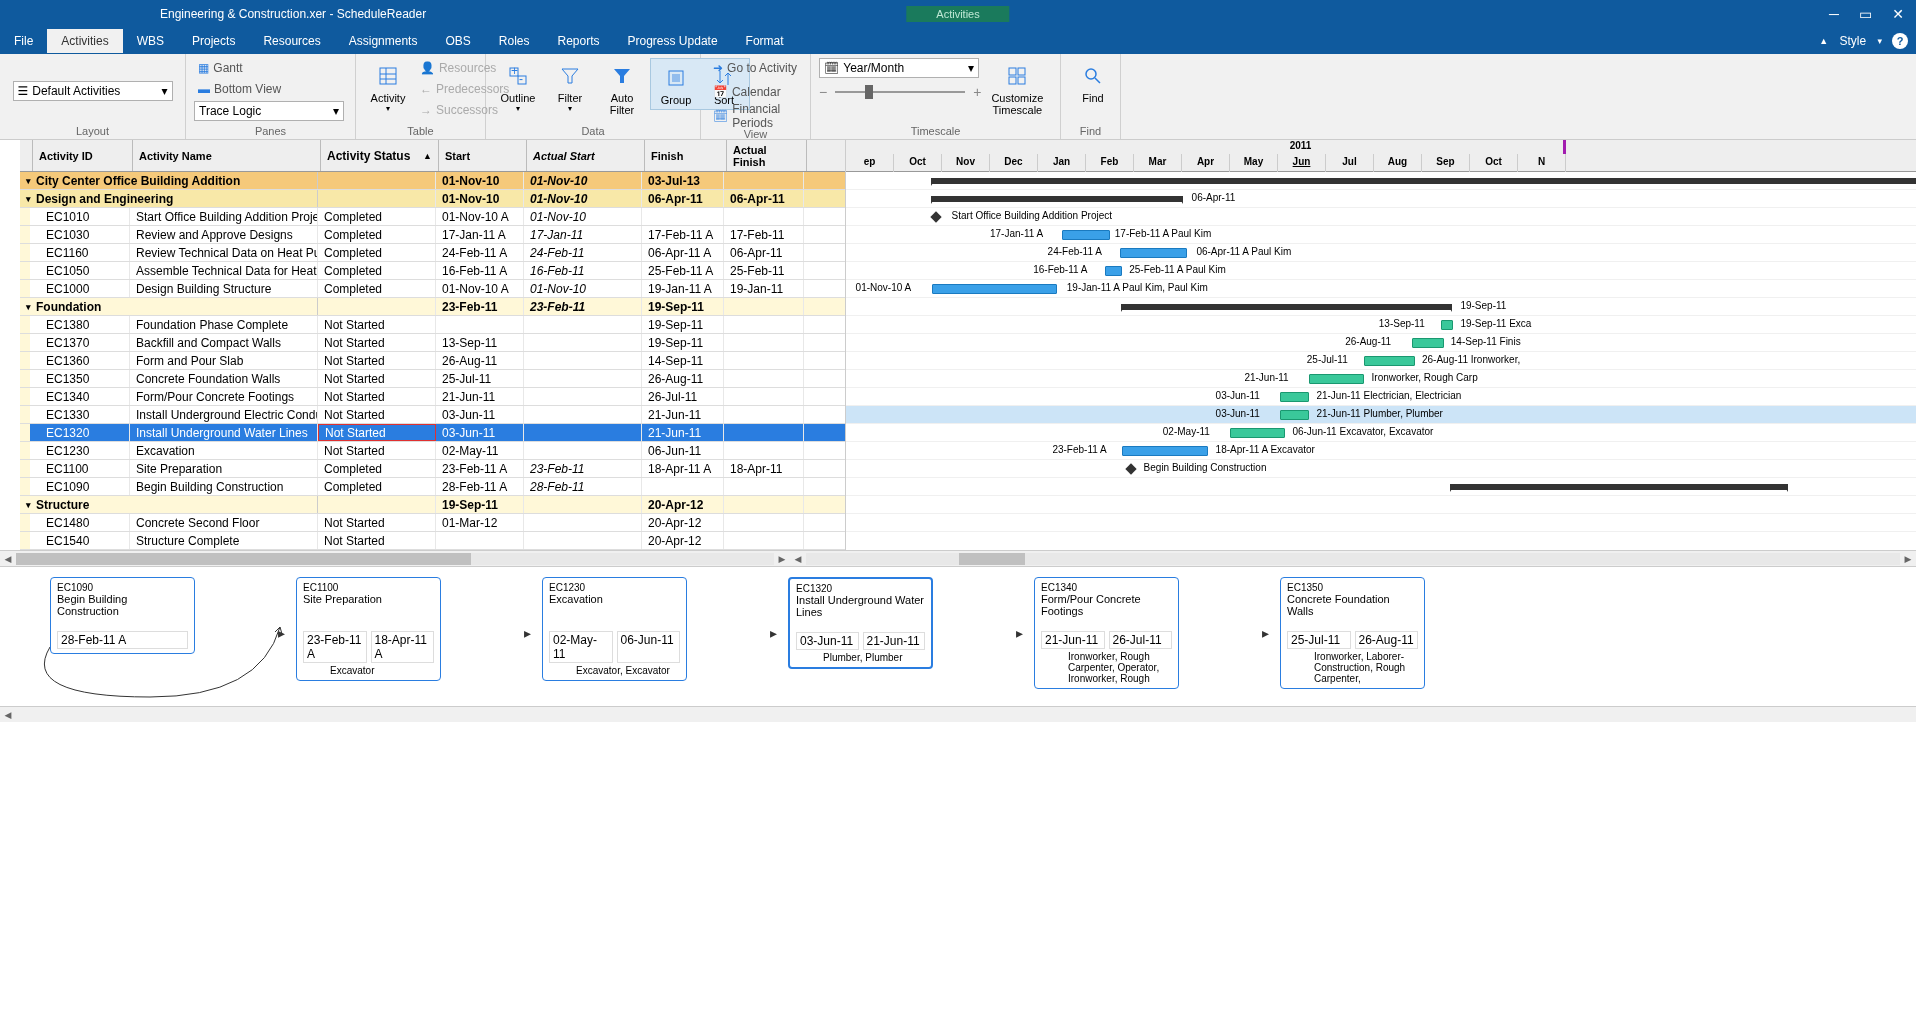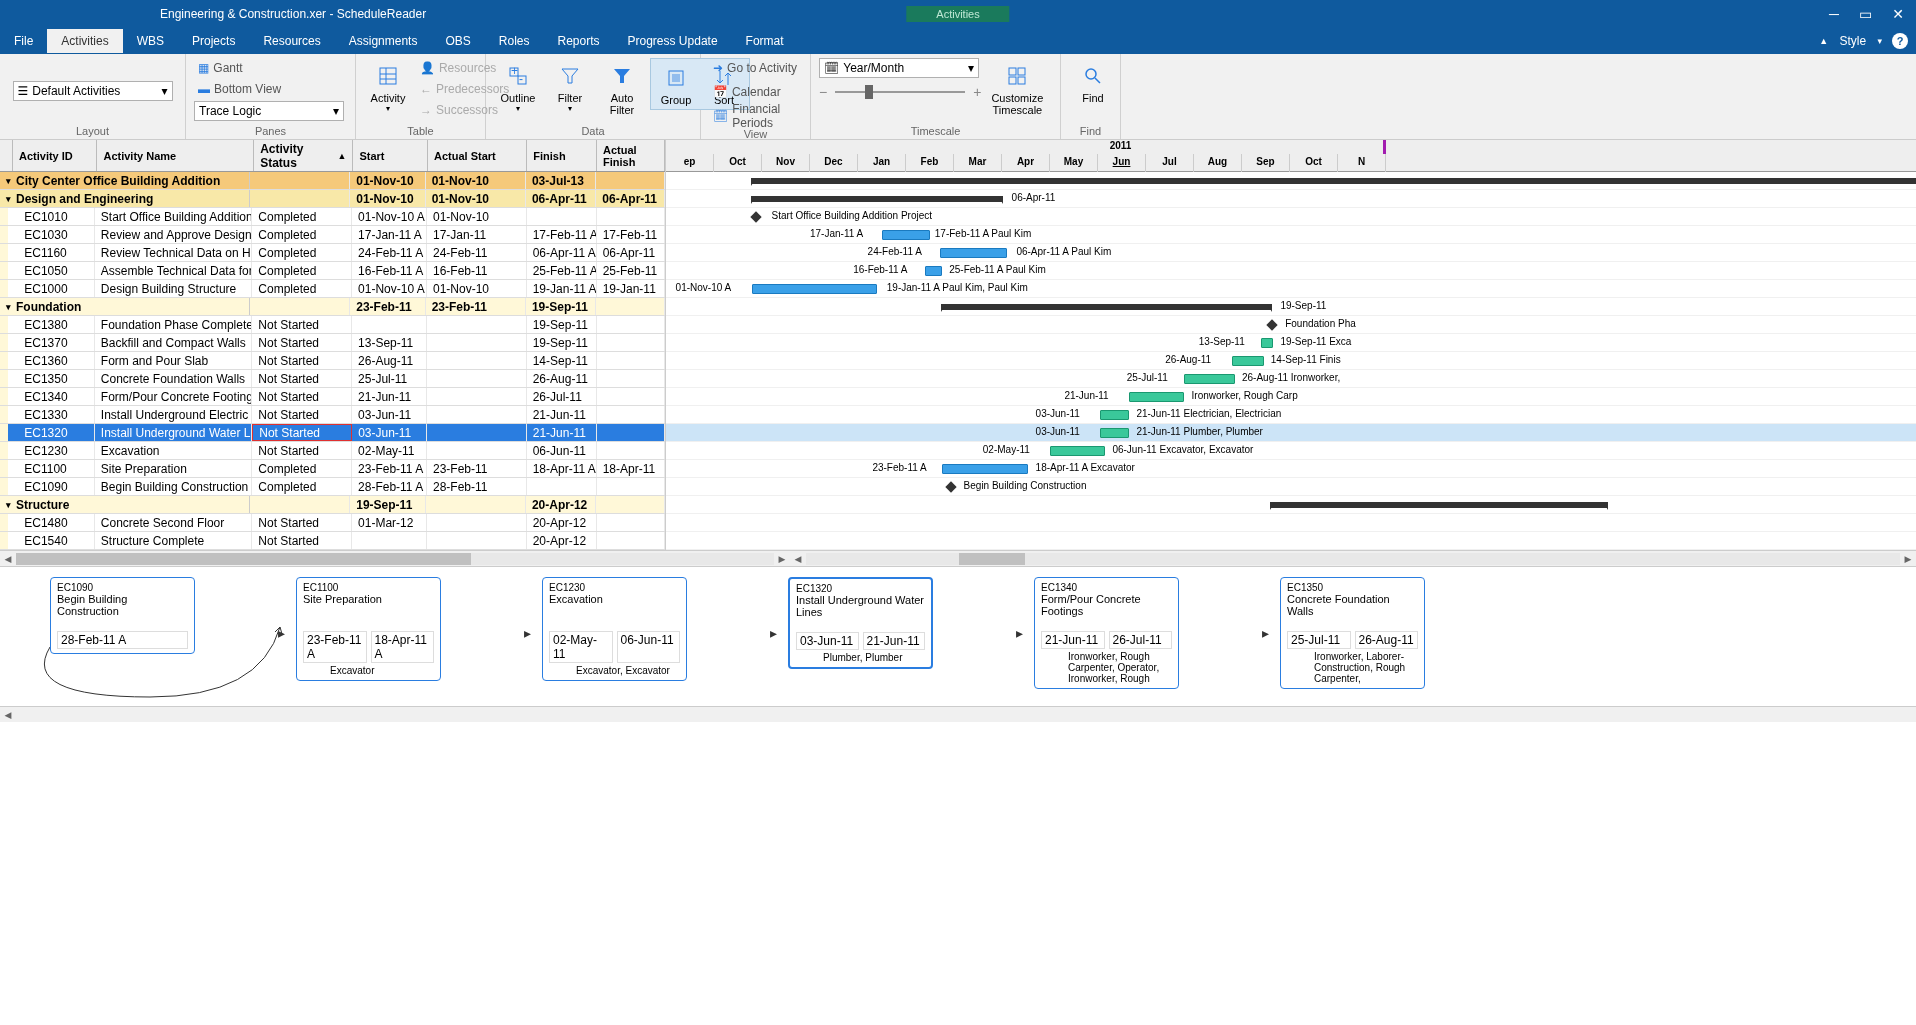--- a/index.html
+++ b/index.html
@@ -32,29 +32,29 @@
 .ribbon-dropdown { border: 1px solid #b0b0b0; background: #fff; padding: 2px 4px; font-size: 11px; min-width: 140px; display: flex; align-items: center; justify-content: space-between; }
 .layout-select { width: 160px; }
 .panes-stack { display: flex; flex-direction: column; gap: 1px; }
 .group-highlight { background: #d8e8f5; border: 1px solid #a8c8e0; padding: 1px; }
 .timescale-select { width: 160px; }
 .slider-track { width: 130px; height: 2px; background: #999; position: relative; margin: 0 8px; }
 .slider-thumb { width: 8px; height: 14px; background: #666; position: absolute; left: 30px; top: -6px; }
 
 
 .grid-area { display: flex; height: 410px; }
-.table-pane { width: 666px; border-right: 1px solid #ccc; overflow: hidden; position: relative; }
+.table-pane { width: 846px; border-right: 1px solid #ccc; overflow: hidden; position: relative; padding-left: 20px; }
 .table-header { display: flex; background: #eee; border-bottom: 1px solid #999; height: 32px; }
 .table-header .col { border-right: 1px solid #bbb; padding: 4px 6px; font-weight: bold; font-size: 11px; display: flex; align-items: center; }
 .col-sel { width: 10px; }
 .col-id { width: 100px; }
 .col-name { width: 188px; }
 .col-status { width: 118px; }
 .col-start { width: 88px; }
-.col-astart { width: 118px; }
+.col-astart { width: 118px; font-style: italic; }
 .col-finish { width: 82px; }
 .col-afinish { width: 80px; }
 .sort-arrow { margin-left: auto; font-size: 9px; }
 
 .table-body { overflow: auto; }
 .table-row { display: flex; height: 18px; border-bottom: 1px solid #ddd; align-items: center; font-size: 11px; }
 .table-row .cell { border-right: 1px solid #e8e8e8; padding: 1px 6px; height: 100%; display: flex; align-items: center; overflow: hidden; white-space: nowrap; }
 .band-0 { background: #f5c97a; font-weight: bold; }
 .band-1 { background: #f8e8a8; font-weight: bold; }
 .band-2 { background: #fff8d8; font-weight: bold; }
@@ -638,24 +638,20 @@
         <div class="gantt-row">
           <div class="gantt-bar blue" style="left: 86.4px; width: 124.8px;"></div>
           <div class="gantt-text" style="left: 9.6px;">01-Nov-10 A</div>
           <div class="gantt-text" style="left: 220.8px;">19-Jan-11 A   Paul Kim, Paul Kim</div>
         </div>
         <div class="gantt-row">
           <div class="gantt-summary" style="left: 276px; width: 328.8px;"></div>
           <div class="gantt-text" style="left: 614.4px;">19-Sep-11</div>
         </div>
         <div class="gantt-row">
-          <div class="gantt-milestone" style="left: 602.4px;"></div>
-          <div class="gantt-text" style="left: 619.2px;">Foundation Pha</div>
-        </div>
-        <div class="gantt-row">
           <div class="gantt-bar green" style="left: 595.2px; width: 12px;"></div>
           <div class="gantt-text" style="left: 532.8px;">13-Sep-11</div>
           <div class="gantt-text" style="left: 614.4px;">19-Sep-11   Exca</div>
         </div>
         <div class="gantt-row">
           <div class="gantt-bar green" style="left: 566.4px; width: 31.2px;"></div>
           <div class="gantt-text" style="left: 499.2px;">26-Aug-11</div>
           <div class="gantt-text" style="left: 604.8px;">14-Sep-11   Finis</div>
         </div>
         <div class="gantt-row">

